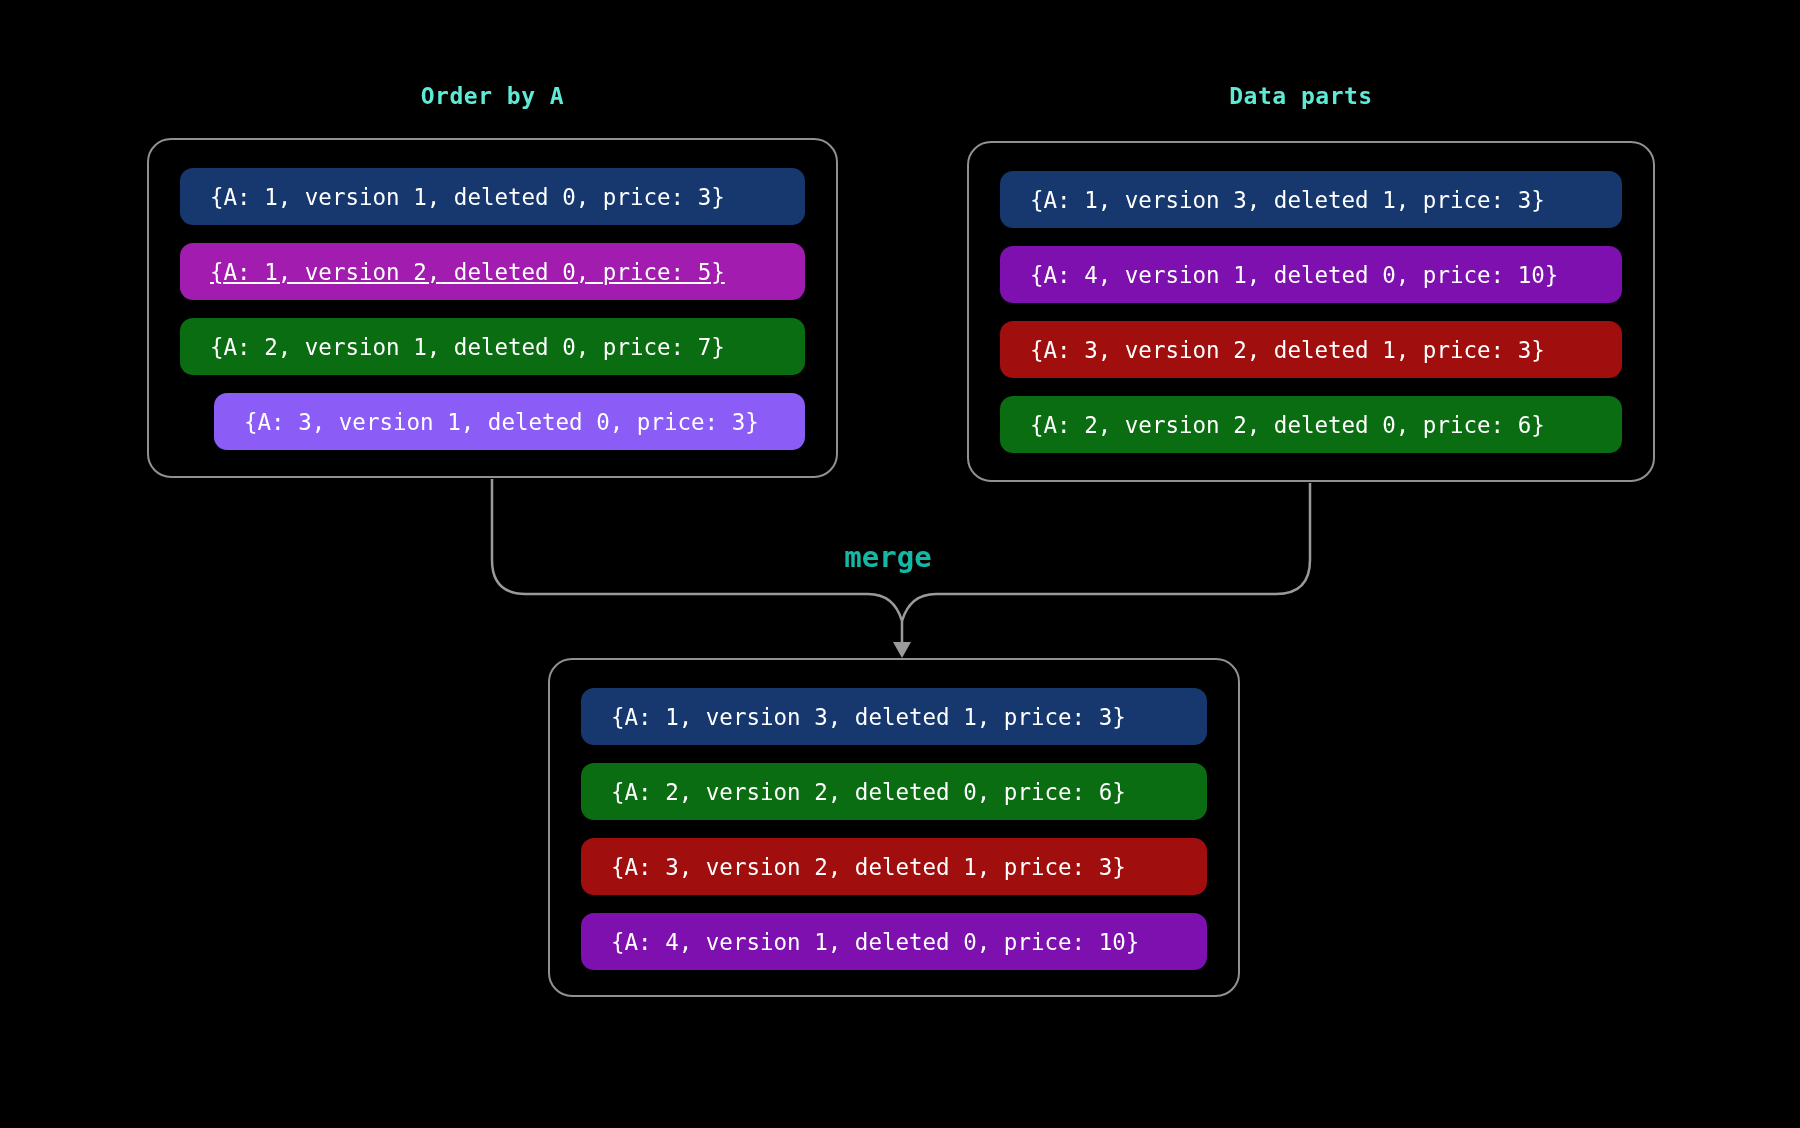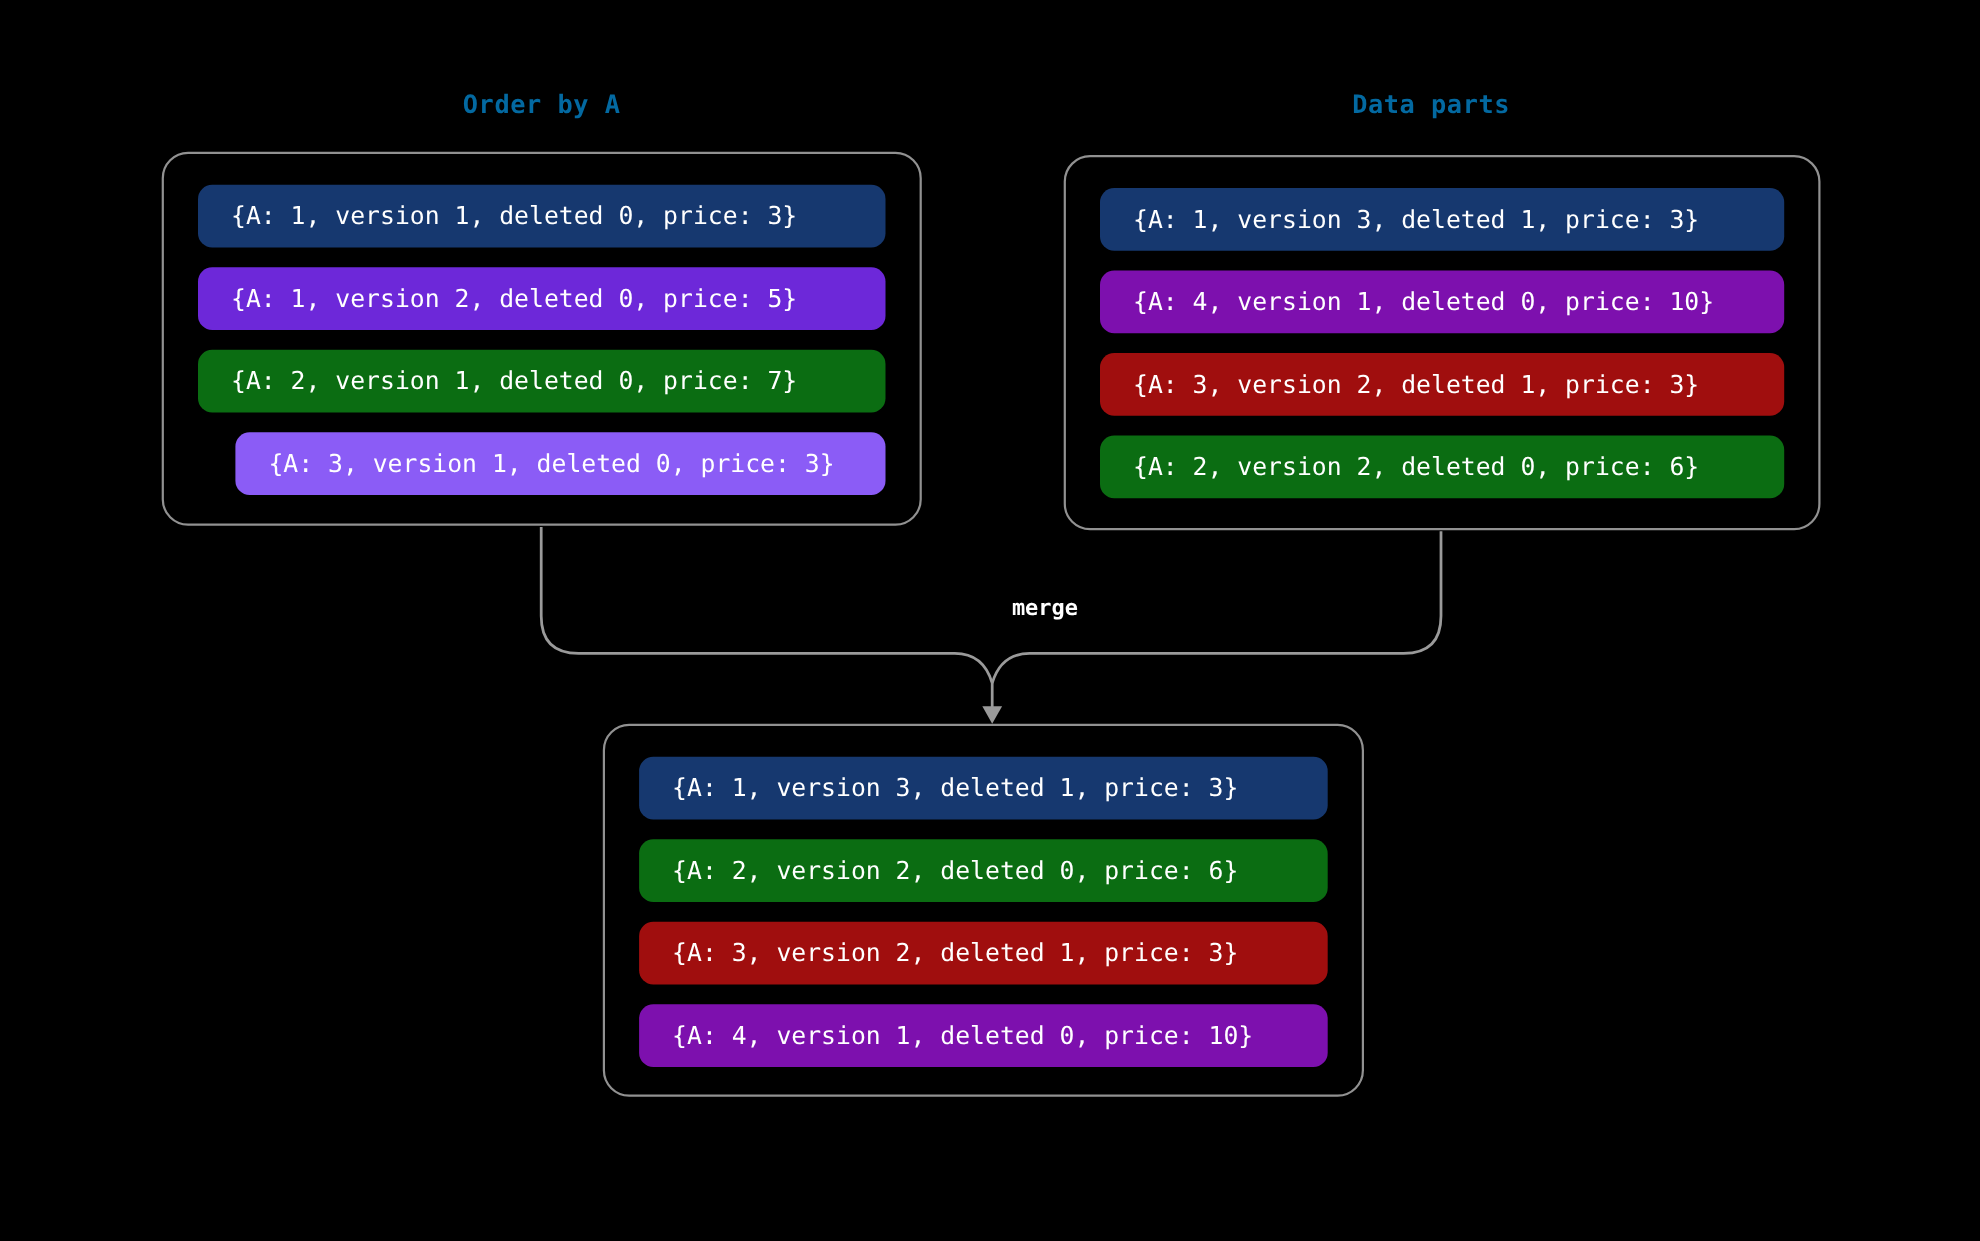--- a/index.html
+++ b/index.html
@@ -10,21 +10,21 @@
   .canvas {
     position: relative;
     width: 1800px;
     height: 1128px;
     background: #000000;
     font-family: "DejaVu Sans Mono", "Liberation Mono", monospace;
     overflow: hidden;
   }
   .group-title {
     position: absolute;
-    color: #0369a1;
+    color: #5eead4;
     font-size: 23px;
     font-weight: bold;
     text-align: center;
     line-height: 28px;
     letter-spacing: 0.5px;
   }
   .group-box {
     position: absolute;
     border: 2.5px solid #919191;
     border-radius: 24px;
@@ -42,26 +42,26 @@
     display: flex;
     align-items: center;
     padding-left: 30px;
     box-sizing: border-box;
     color: #ffffff;
     font-size: 22.5px;
     white-space: pre;
   }
   .merge-label {
     position: absolute;
-    left: 850px;
+    left: 788px;
     top: 540px;
     width: 200px;
     text-align: center;
-    color: #ffffff;
-    font-size: 20px;
+    color: #14b8a6;
+    font-size: 29px;
     font-weight: bold;
   }
   .connector {
     position: absolute;
     left: 0;
     top: 0;
     pointer-events: none;
   }
 </style>
 </head>
@@ -74,21 +74,21 @@
     <path d="M1310 483 L1310 560 Q1310 594 1276 594 L936 594 Q910 594 902 621" fill="none" stroke="#9a9a9a" stroke-width="2.5"></path>
     <polygon points="902,658 893,642 911,642" fill="#9a9a9a"></polygon>
   </svg>
 
   <div class="group-title" style="left:147px; top:82px; width:691px;">Order by A</div>
 
   <div class="group-title" style="left:957px; top:82px; width:688px;">Data parts</div>
 
   <div class="group-box" style="left:147px; top:138px; width:691px; height:340px;">
       <div class="data-row" style="background: rgb(22, 56, 111);">{A: 1, version 1, deleted 0, price: 3}</div>
-      <div class="data-row" style="background: #6d28d9;">{A: 1, version 2, deleted 0, price: 5}</div>
+      <div class="data-row" style="background: #a21caf; text-decoration: underline;">{A: 1, version 2, deleted 0, price: 5}</div>
       <div class="data-row" style="background: rgb(11, 109, 18);">{A: 2, version 1, deleted 0, price: 7}</div>
       <div class="data-row" style="background: #8b5cf6; margin-left: 34px;">{A: 3, version 1, deleted 0, price: 3}</div>
     </div>
 
   <div class="group-box" style="left:967px; top:141px; width:688px; height:341px;">
       <div class="data-row" style="background: rgb(22, 56, 111);">{A: 1, version 3, deleted 1, price: 3}</div>
       <div class="data-row" style="background: rgb(125, 16, 174);">{A: 4, version 1, deleted 0, price: 10}</div>
       <div class="data-row" style="background: rgb(160, 14, 14);">{A: 3, version 2, deleted 1, price: 3}</div>
       <div class="data-row" style="background: rgb(11, 109, 18);">{A: 2, version 2, deleted 0, price: 6}</div>
     </div>

